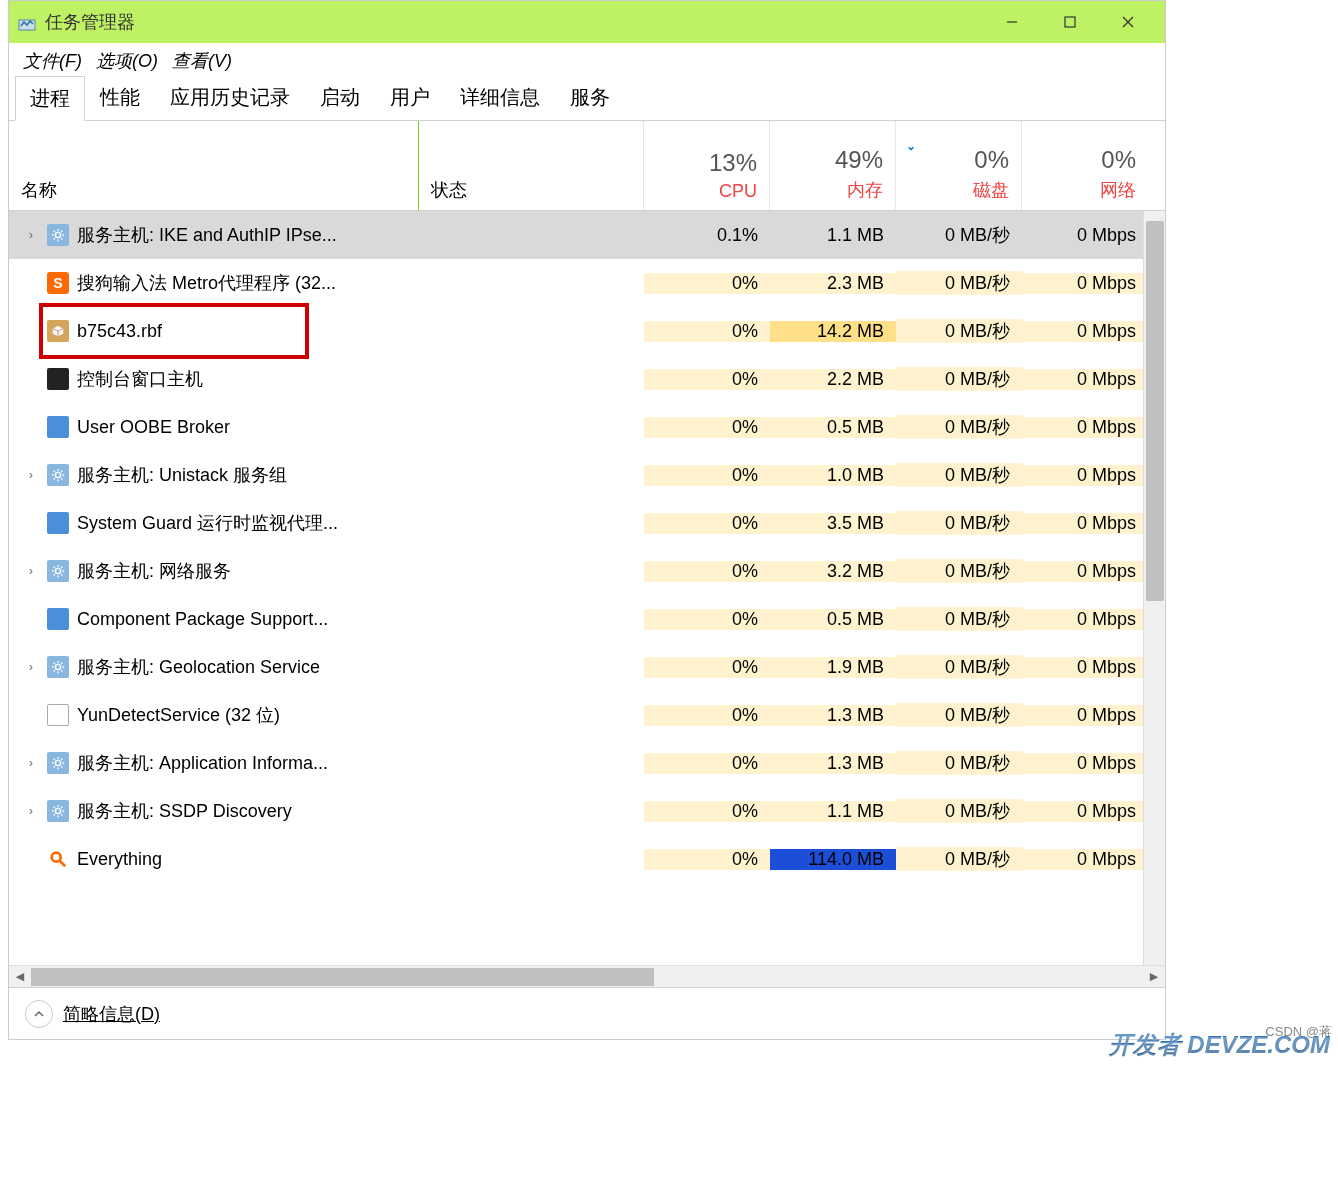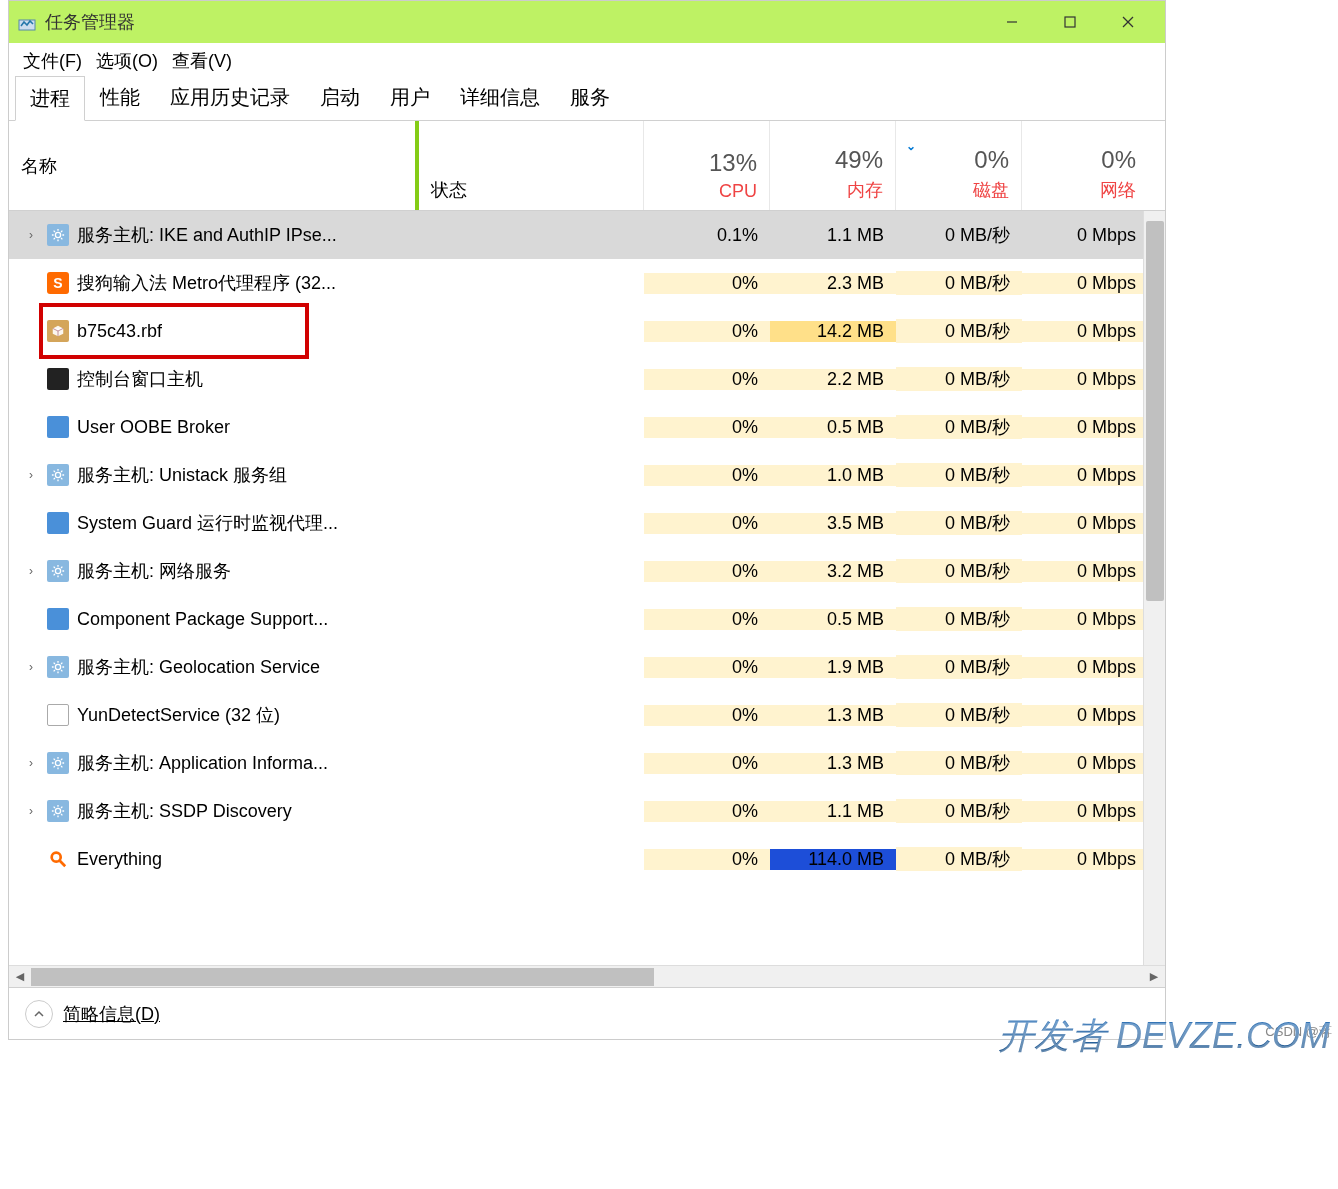--- a/index.html
+++ b/index.html
@@ -5,27 +5,27 @@
 * { box-sizing: border-box; margin: 0; padding: 0; }
 body { font-family: "Microsoft YaHei", "Segoe UI", sans-serif; font-size: 16px; background: #fff; width: 1338px; height: 1189px; overflow: hidden; position: relative; }
 .window { width: 1158px; height: 1040px; border: 1px solid #ccc; background: #fff; display: flex; flex-direction: column; margin-left: 8px; }
 .titlebar { height: 42px; display: flex; align-items: center; padding: 0 8px; background: #bef264; }
 .titlebar-icon { width: 20px; height: 20px; margin-right: 8px; }
 .titlebar-icon svg { width: 20px; height: 20px; }
 .titlebar-text { flex: 1; font-size: 18px; color: #333; }
 .win-controls { display: flex; }
 .win-btn { width: 58px; height: 40px; display: flex; align-items: center; justify-content: center; color: #555; font-size: 14px; cursor: pointer; }
 .menubar { height: 36px; display: flex; align-items: center; padding: 0 10px; gap: 6px; font-size: 18px; }
-.menu-item { padding: 4px 4px; cursor: pointer; }
+.menu-item { padding: 4px 4px; cursor: pointer; font-style: italic; }
 .tabs { height: 42px; display: flex; align-items: flex-end; border-bottom: 1px solid #d0d0d0; padding: 0 6px; gap: 0; font-size: 20px; }
 .tab { padding: 8px 14px; cursor: pointer; border: 1px solid transparent; }
 .tab.active { border: 1px solid #d0d0d0; border-bottom: 1px solid #fff; background: #fff; margin-bottom: -1px; }
 .grid { flex: 1; display: flex; flex-direction: column; overflow: hidden; }
 .header-row { display: flex; height: 90px; border-bottom: 1px solid #d0d0d0; font-size: 18px; }
-.col-name { width: 410px; padding: 8px 12px; display: flex; align-items: center; border-right: 4px solid #84cc16; }
+.col-name { width: 410px; padding: 8px 12px; display: flex; align-items: flex-end; border-right: 1px solid #84cc16; }
 .col-status { width: 225px; padding: 8px 12px; display: flex; align-items: flex-end; border-right: 1px solid #e8e8e8; }
 .col-num { width: 126px; padding: 8px 12px; display: flex; flex-direction: column; align-items: flex-end; justify-content: flex-end; border-right: 1px solid #e8e8e8; position: relative; }
 .col-num .pct { font-size: 24px; color: #555; }
 .col-num .lbl { font-size: 18px; color: #ef4444; margin-top: 4px; }
 .dropdown-arrow { position: absolute; top: 18px; left: 10px; color: #0078d4; font-size: 12px; font-weight: bold; }
 .body { flex: 1; overflow: hidden; position: relative; }
 .rows { position: absolute; inset: 0; overflow: hidden; }
 .row { display: flex; height: 48px; align-items: center; font-size: 18px; }
 .row.selected { background: #d9d9d9; }
 .cell-name { width: 410px; display: flex; align-items: center; padding-left: 14px; gap: 8px; white-space: nowrap; overflow: hidden; text-overflow: ellipsis; }
@@ -49,21 +49,21 @@
 .highlight-box { position: absolute; border: 4px solid #d10000; pointer-events: none; }
 .scrollbar-v { position: absolute; right: 0; top: 0; bottom: 0; width: 22px; background: #f0f0f0; border-left: 1px solid #ddd; }
 .scrollbar-thumb { position: absolute; width: 18px; left: 2px; background: #c0c0c0; border-radius: 2px; }
 .hscroll { height: 22px; background: #f0f0f0; border-top: 1px solid #ddd; display: flex; align-items: center; }
 .hscroll-btn { width: 22px; text-align: center; color: #666; font-size: 11px; }
 .hscroll-track { flex: 1; position: relative; height: 100%; }
 .hscroll-thumb { position: absolute; height: 18px; top: 2px; background: #c0c0c0; }
 .footer { height: 52px; border-top: 1px solid #d0d0d0; display: flex; align-items: center; padding: 0 16px; gap: 10px; font-size: 18px; }
 .collapse-btn { width: 28px; height: 28px; border: 1px solid #ccc; border-radius: 50%; display: flex; align-items: center; justify-content: center; color: #666; font-size: 14px; }
 .watermark { position: absolute; right: 6px; bottom: 148px; font-size: 13px; color: #888; }
-.watermark2 { position: absolute; right: 8px; bottom: 128px; font-size: 36px; font-style: italic; font-weight: normal; background: linear-gradient(#3b7fc4, #1a4d80); -webkit-background-clip: text; color: transparent; text-shadow: 0 1px 0 rgba(255,255,255,.3); }
+.watermark2 { position: absolute; right: 8px; bottom: 128px; font-size: 24px; font-style: italic; font-weight: bold; background: linear-gradient(#3b7fc4, #1a4d80); -webkit-background-clip: text; color: transparent; text-shadow: 0 1px 0 rgba(255,255,255,.3); }
 </style>
 </head>
 <body>
 
 <div class="window">
   <div class="titlebar">
     <span class="titlebar-icon">
       <svg viewBox="0 0 20 20">
           <rect x="2" y="8" width="16" height="10" fill="#cde" stroke="#58a"></rect>
           <polyline points="4,14 7,10 10,13 13,9 16,12" fill="none" stroke="#27a" stroke-width="1.5"></polyline>

